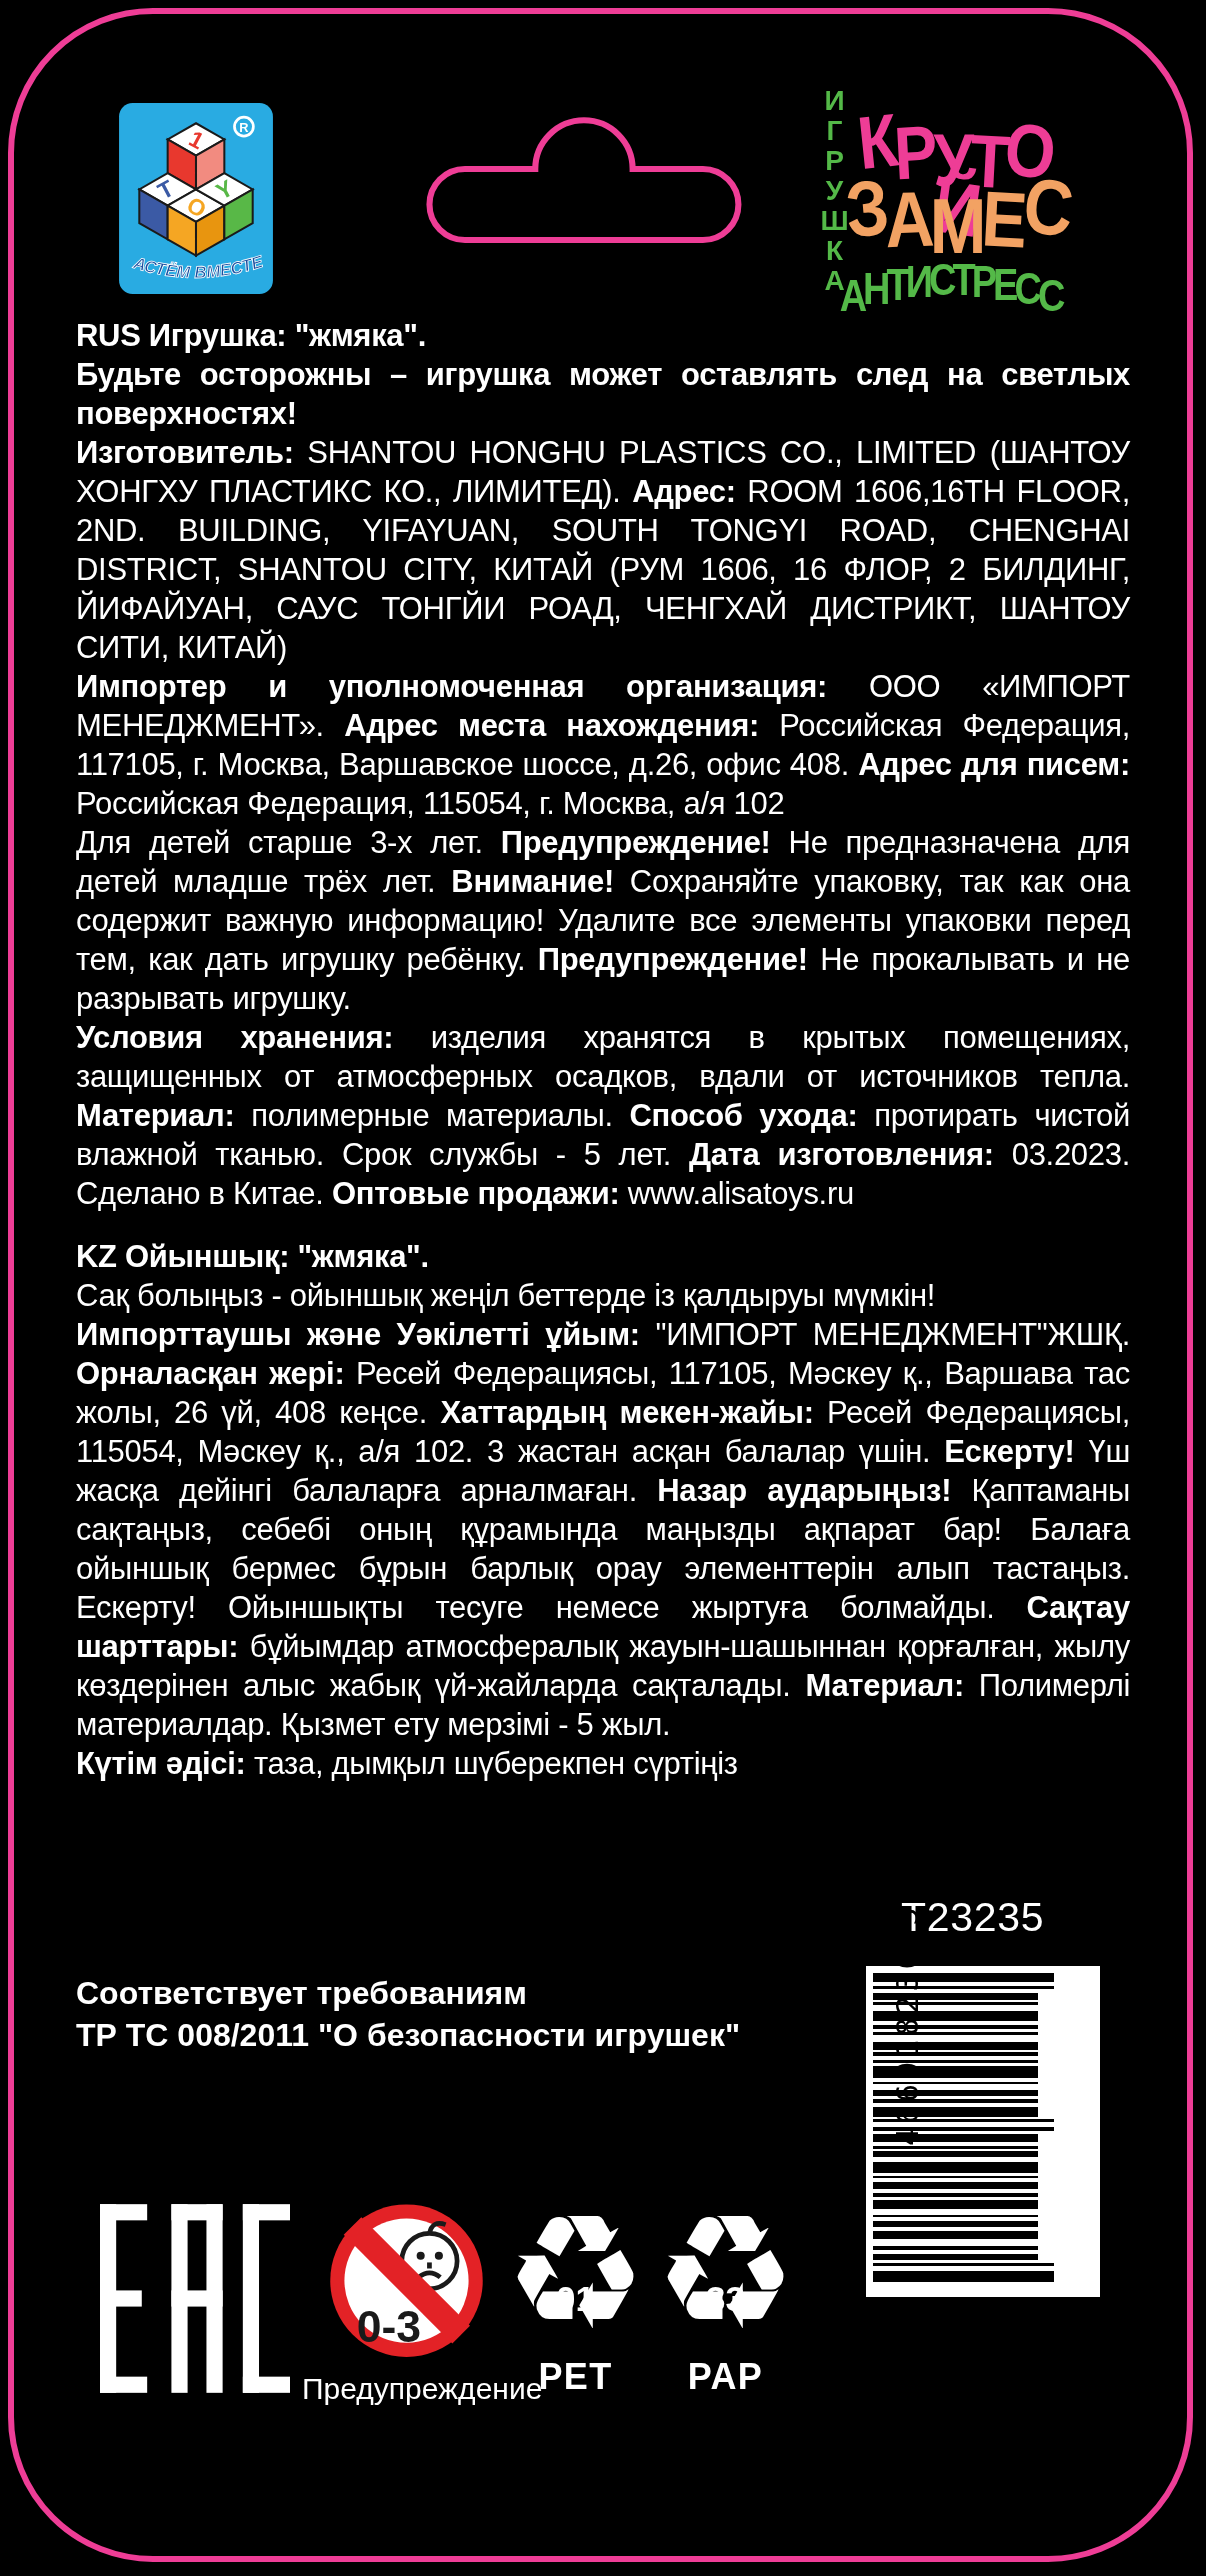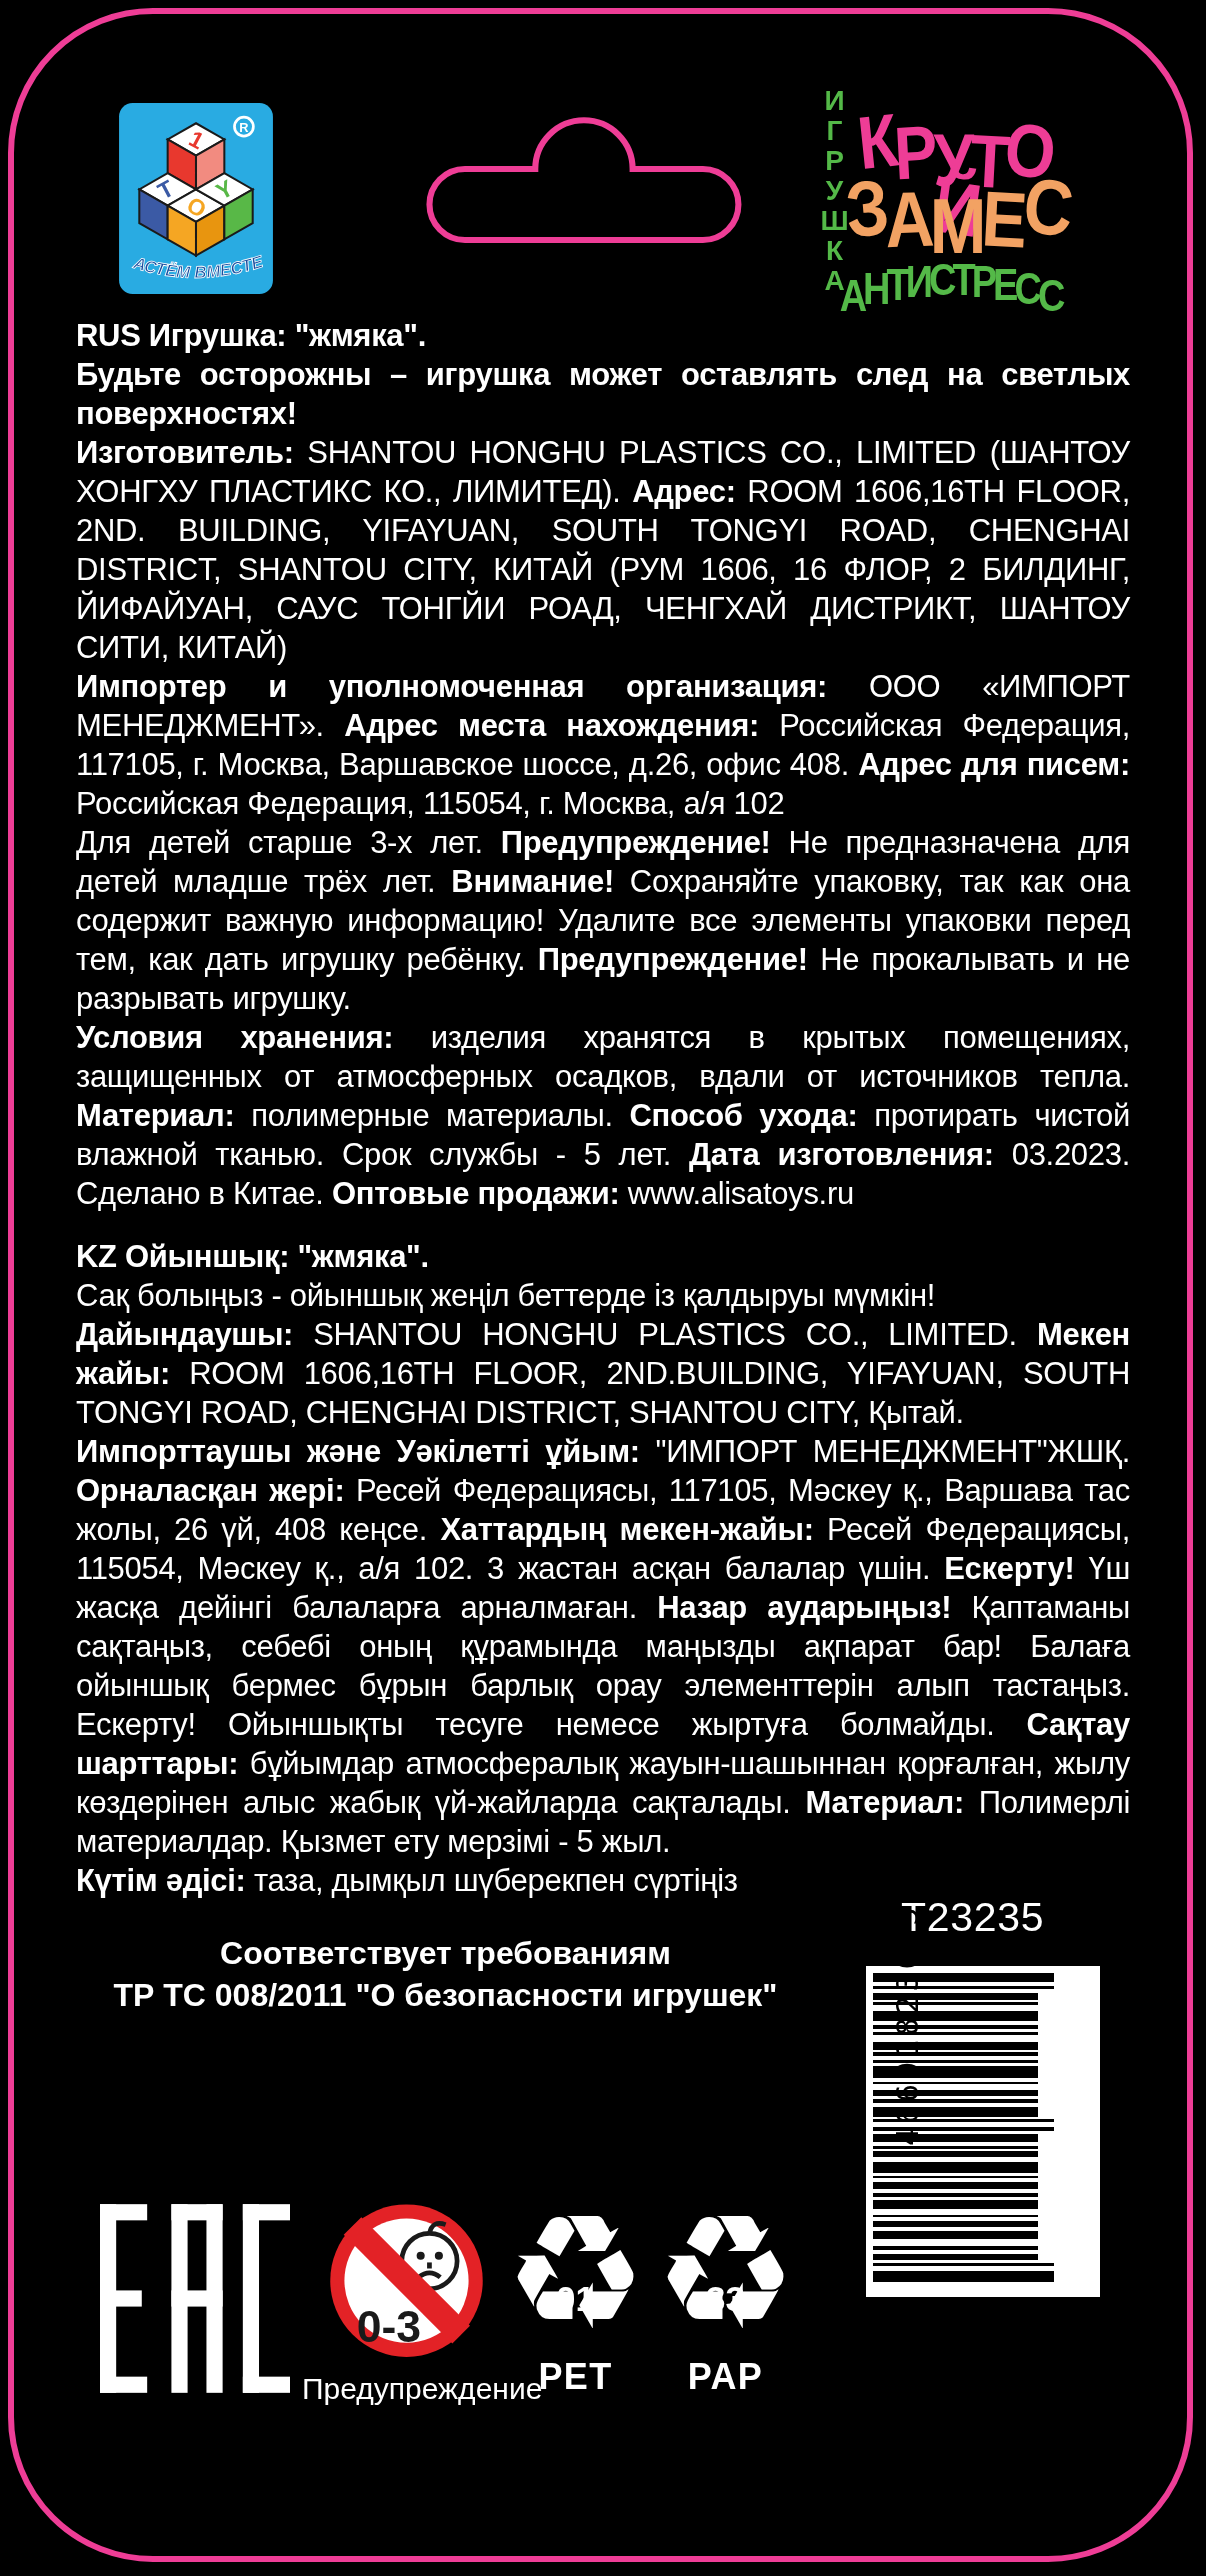--- a/index.html
+++ b/index.html
@@ -24,21 +24,21 @@
   #brand-line3{left:826px;top:263px;width:253px;text-align:center;font-size:38px;color:#54b948;}
   
   #sku{left:901px;top:1894px;width:189px;font-size:41px;font-weight:400;letter-spacing:0.7px;}
   #barcode{left:866px;top:1966px;width:234px;height:331px;background:#fff;}
   #bars{position:absolute;left:6.8px;top:6.8px;}
   #bars div{background:#000;}
   #barcode-digits{position:absolute;right:-112px;bottom:151px;transform:rotate(-90deg);
                   transform-origin:left bottom;color:#000;font-family:"DejaVu Sans Mono",monospace;
                   font-size:30px;letter-spacing:4px;white-space:nowrap;}
   
-  #conformity{left:76px;top:1932px;width:739px;text-align:center;font-weight:700;
+  #conformity{left:76px;top:1972px;width:739px;text-align:left;font-weight:700;
               font-size:32px;line-height:42px;}
   
   #age-caption{left:302px;top:2372px;width:207px;text-align:center;font-size:30px;}
   .recycle{width:169px;text-align:center;}
   .recycle .glyph{font-family:"DejaVu Sans",sans-serif;font-size:159px;line-height:159px;}
   .recycle .num{position:absolute;left:0;right:0;top:86px;text-align:center;
                 font-size:35px;font-weight:700;}
   .recycle .lbl{margin-top:4px;font-size:36px;font-weight:700;letter-spacing:1.4px;}
   #pet{left:491px;top:2193px;}
   #pap{left:641px;top:2193px;}
@@ -108,21 +108,20 @@
       <p><span class="b">Будьте осторожны – игрушка может оставлять след на светлых поверхностях!</span></p>
       <p><span class="b">Изготовитель: </span><span>SHANTOU HONGHU PLASTICS CO., LIMITED (ШАНТОУ ХОНГХУ ПЛАСТИКС КО., ЛИМИТЕД). </span><span class="b">Адрес: </span><span>ROOM 1606,16TH FLOOR, 2ND. BUILDING, YIFAYUAN, SOUTH TONGYI ROAD, CHENGHAI DISTRICT, SHANTOU CITY, КИТАЙ (РУМ 1606, 16 ФЛОР, 2 БИЛДИНГ, ЙИФАЙУАН, САУС ТОНГЙИ РОАД, ЧЕНГХАЙ ДИСТРИКТ, ШАНТОУ СИТИ, КИТАЙ)</span></p>
       <p><span class="b">Импортер и уполномоченная организация: </span><span>ООО «ИМПОРТ МЕНЕДЖМЕНТ». </span><span class="b">Адрес места нахождения: </span><span>Российская Федерация, 117105, г. Москва, Варшавское шоссе, д.26, офис 408. </span><span class="b">Адрес для писем: </span><span>Российская Федерация, 115054, г. Москва, а/я 102</span></p>
       <p><span>Для детей старше 3-х лет. </span><span class="b">Предупреждение! </span><span>Не предназначена для детей младше трёх лет. </span><span class="b">Внимание! </span><span>Сохраняйте упаковку, так как она содержит важную информацию! Удалите все элементы упаковки перед тем, как дать игрушку ребёнку. </span><span class="b">Предупреждение! </span><span>Не прокалывать и не разрывать игрушку.</span></p>
       <p><span class="b">Условия хранения: </span><span>изделия хранятся в крытых помещениях, защищенных от атмосферных осадков, вдали от источников тепла. </span><span class="b">Материал: </span><span>полимерные материалы. </span><span class="b">Способ ухода: </span><span>протирать чистой влажной тканью. Срок службы - 5 лет. </span><span class="b">Дата изготовления: </span><span>03.2023. Сделано в Китае. </span><span class="b">Оптовые продажи: </span><span>www.alisatoys.ru</span></p>
     </div>
 
   <div class="abs textblock" id="kz-block" style="left:76px;top:1237px;">
       <p><span class="b">KZ Ойыншық: "жмяка".</span></p>
       <p><span>Сақ болыңыз - ойыншық жеңіл беттерде із қалдыруы мүмкін!</span></p>
-      <p><span class="b">Дайындаушы: </span><span>SHANTOU HONGHU PLASTICS CO., LIMITED. </span><span class="b">Мекен жайы: </span><span>ROOM 1606,16TH FLOOR, 2ND.BUILDING, YIFAYUAN, SOUTH TONGYI ROAD, CHENGHAI DISTRICT, SHANTOU CITY, Қытай.</span></p>
       <p><span class="b">Импорттаушы және Уәкілетті ұйым: </span><span>"ИМПОРТ МЕНЕДЖМЕНТ"ЖШҚ. </span><span class="b">Орналасқан жері: </span><span>Ресей Федерациясы, 117105, Мәскеу қ., Варшава тас жолы, 26 үй, 408 кеңсе. </span><span class="b">Хаттардың мекен-жайы: </span><span>Ресей Федерациясы, 115054, Мәскеу қ., а/я 102. 3 жастан асқан балалар үшін. </span><span class="b">Ескерту! </span><span>Үш жасқа дейінгі балаларға арналмаған. </span><span class="b">Назар аударыңыз! </span><span>Қаптаманы сақтаңыз, себебі оның құрамында маңызды ақпарат бар! Балаға ойыншық бермес бұрын барлық орау элементтерін алып тастаңыз. Ескерту! Ойыншықты тесуге немесе жыртуға болмайды. </span><span class="b">Сақтау шарттары: </span><span>бұйымдар атмосфералық жауын-шашыннан қорғалған, жылу көздерінен алыс жабық үй-жайларда сақталады. </span><span class="b">Материал: </span><span>Полимерлі материалдар. Қызмет ету мерзімі - 5 жыл.</span></p>
       <p><span class="b">Күтім әдісі: </span><span>таза, дымқыл шүберекпен сүртіңіз</span></p>
     </div>
 
   <div class="abs" id="sku">Т23235</div>
 
   <div class="abs" id="barcode">
     <div id="bars">
         <div style="height: 9.5px; width: 181px; margin-bottom: 4px;"></div>
         <div style="height: 2.7px; width: 181px; margin-bottom: 4px;"></div>

